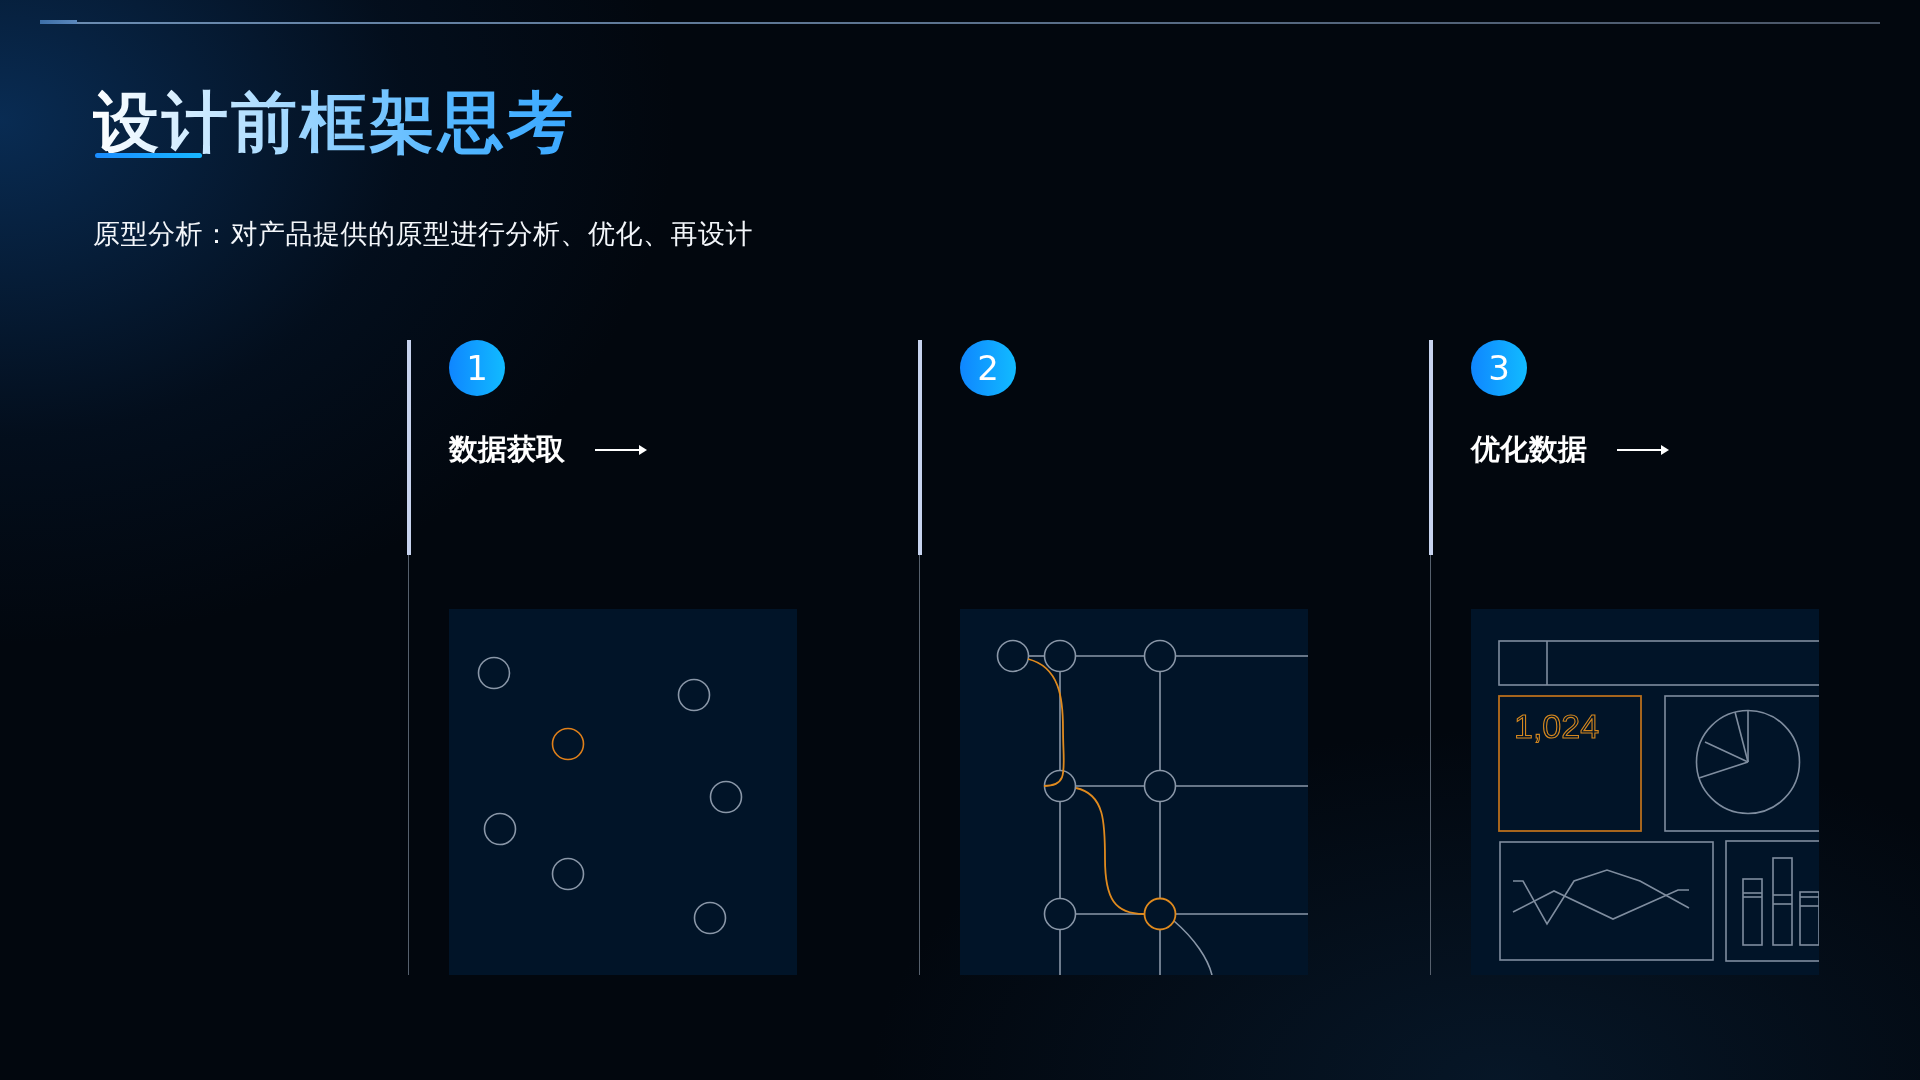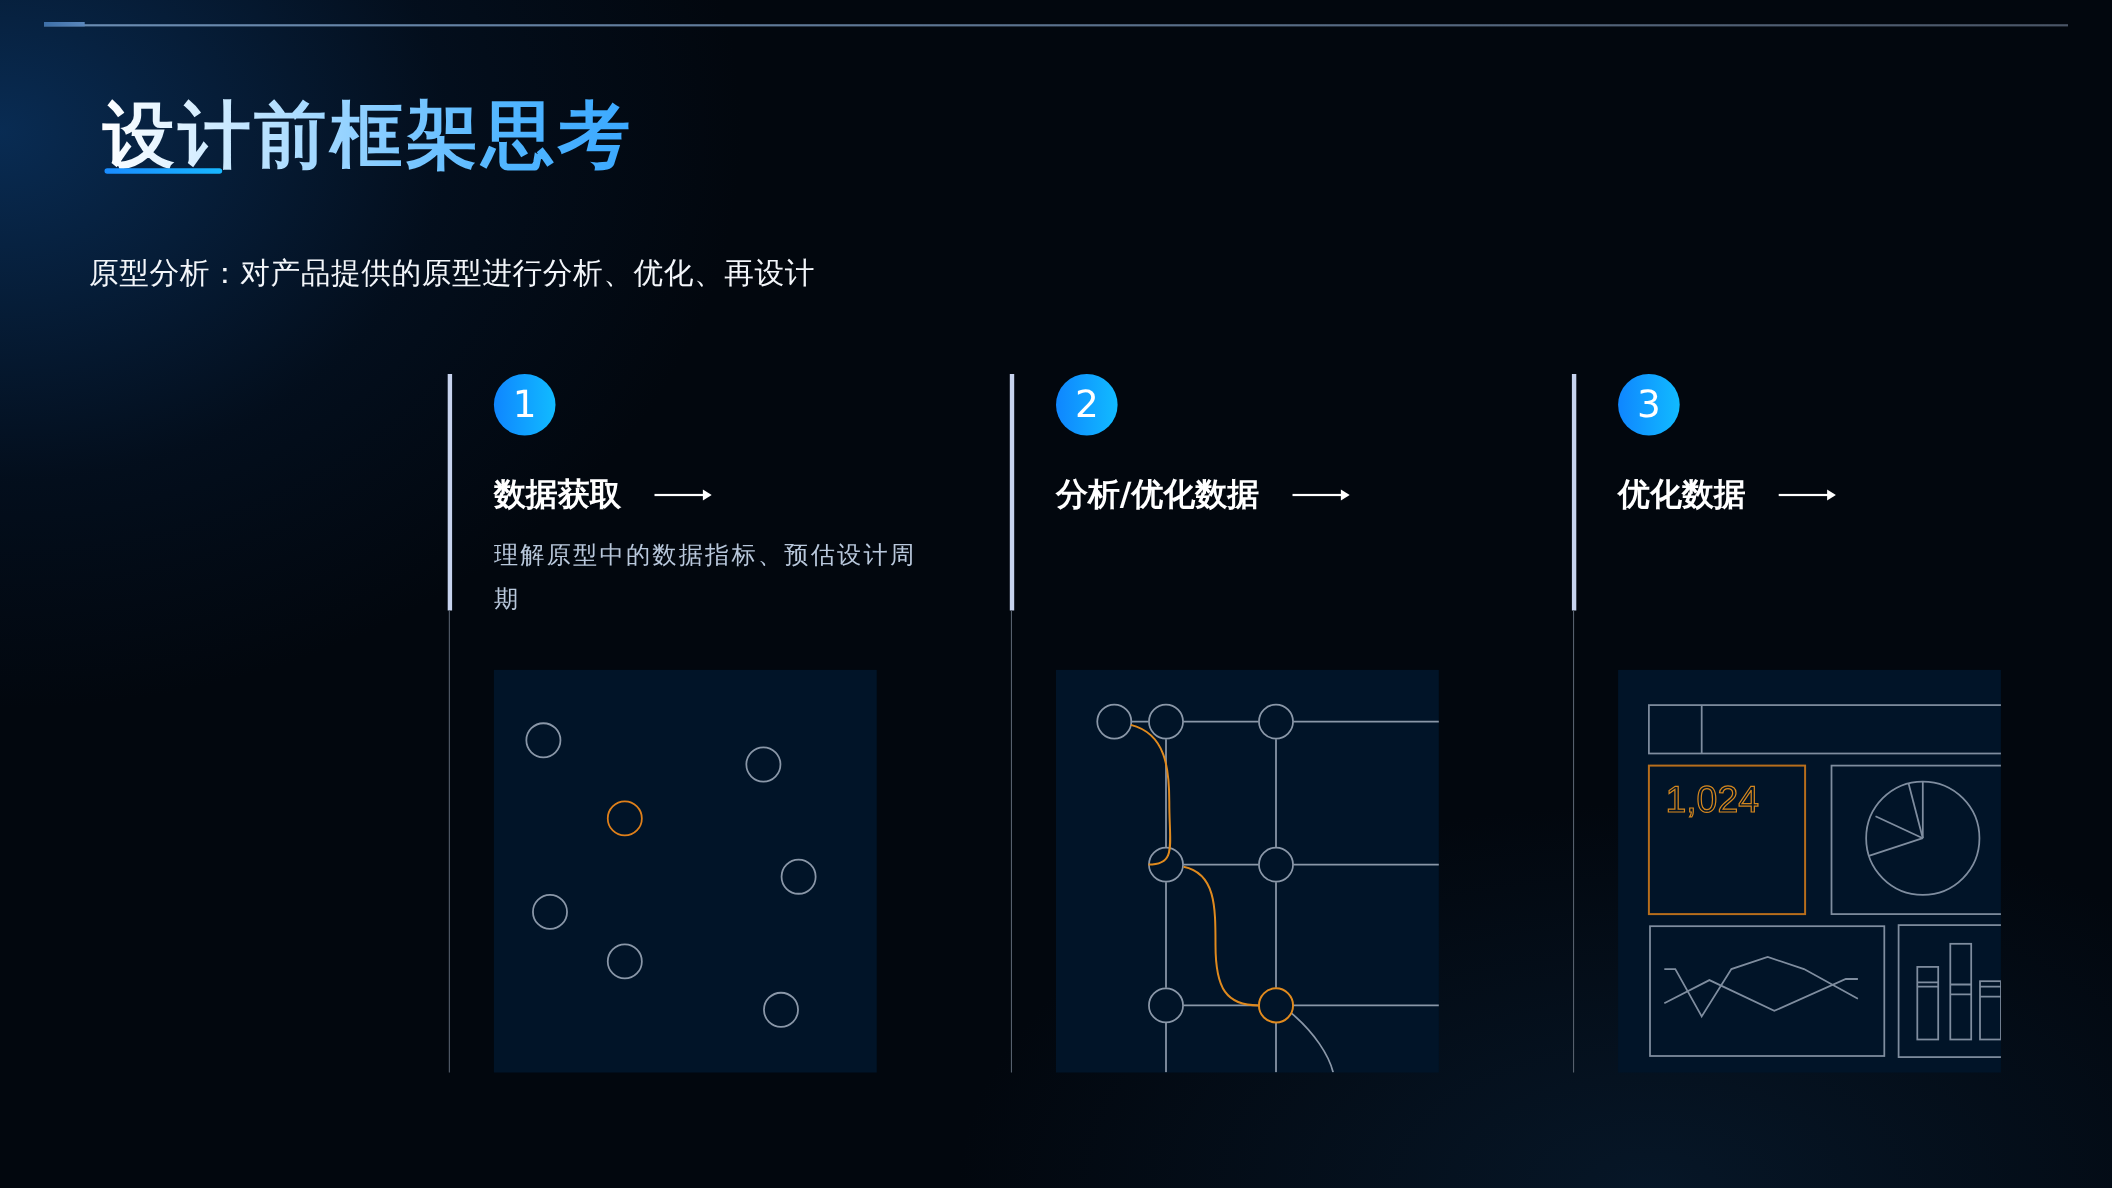--- a/index.html
+++ b/index.html
@@ -15,21 +15,21 @@
     .top-line { position: absolute; left: 40px; top: 22px; width: 1840px; height: 2px; background: linear-gradient(90deg, #6b8db3, #4a5566); }
     .top-accent { position: absolute; left: 40px; top: 20px; width: 37px; height: 4px; background: linear-gradient(90deg, #3d6fa8, #5b88bd); }
 
     .title {
       position: absolute; left: 93px; top: 78px; font-size: 66px; font-weight: bold; letter-spacing: 3px;
       background: linear-gradient(90deg, #ffffff 0%, #bfe4ff 28%, #52b6ff 75%, #3aa8ff 100%);
       -webkit-background-clip: text; background-clip: text; color: transparent; white-space: nowrap;
     }
     .title-underline { position: absolute; left: 95px; top: 153px; width: 107px; height: 5px; border-radius: 3px; background: linear-gradient(90deg, #1a8cff, #18b7ff); }
 
-    .subtitle { position: absolute; left: 81px; top: 216px; font-size: 27px; color: #f3f6fa; white-space: nowrap; letter-spacing: 0.5px; margin-top: 14px; }
+    .subtitle { position: absolute; left: 93px; top: 216px; font-size: 27px; color: #f3f6fa; white-space: nowrap; letter-spacing: 0.5px; }
 
     .col { position: absolute; top: 340px; width: 470px; height: 640px; }
     .col-line-thick { position: absolute; left: 0; top: 0; width: 4px; height: 215px; background: #c7d3ee; }
     .col-line-thin { position: absolute; left: 1px; top: 215px; width: 1px; height: 420px; background: #56606d; }
 
     .badge {
       position: absolute; left: 42px; top: 0; width: 56px; height: 56px; border-radius: 50%;
       background: linear-gradient(90deg, #0f86ff, #11bbff);
       display: flex; align-items: center; justify-content: center; font-size: 34px; color: #fff; font-family: "DejaVu Sans", sans-serif;
     }
@@ -53,44 +53,39 @@
 <div class="subtitle">原型分析：对产品提供的原型进行分析、优化、再设计</div>
 
 <div class="col" style="left:407px;">
   <div class="col-line-thick"></div>
   <div class="col-line-thin"></div>
   <div class="badge">1</div>
   <div class="heading">
     <span>数据获取</span>
     <span class="arrow"></span>
   </div>
-  <div class="desc">理解原型中的数据指标、预估设计周期</div>
   <div class="illus">
     <svg width="360" height="366" viewBox="0 0 360 366">
       <g fill="none" stroke-width="1.6">
         <circle cx="45" cy="64" r="15.5" stroke="#8a97a8"></circle>
         <circle cx="245" cy="86" r="15.5" stroke="#8a97a8"></circle>
         <circle cx="119" cy="135" r="15.5" stroke="#e0801a"></circle>
         <circle cx="277" cy="188" r="15.5" stroke="#8a97a8"></circle>
         <circle cx="51" cy="220" r="15.5" stroke="#8a97a8"></circle>
         <circle cx="119" cy="265" r="15.5" stroke="#8a97a8"></circle>
         <circle cx="261" cy="309" r="15.5" stroke="#8a97a8"></circle>
       </g>
     </svg>
   </div>
 </div>
 
 <div class="col" style="left:918px;">
   <div class="col-line-thick"></div>
   <div class="col-line-thin"></div>
   <div class="badge">2</div>
-  <div class="heading">
-    <span>分析/优化数据</span>
-    <span class="arrow"></span>
-  </div>
   <div class="illus">
     <svg width="360" height="366" viewBox="0 0 360 366">
       <g fill="none" stroke="#8a97a8" stroke-width="1.6">
 
         <line x1="68" y1="47" x2="84" y2="47"></line>
         <line x1="116" y1="47" x2="184" y2="47"></line>
         <line x1="216" y1="47" x2="360" y2="47"></line>
         <line x1="116" y1="177" x2="184" y2="177"></line>
         <line x1="216" y1="177" x2="360" y2="177"></line>
         <line x1="116" y1="305" x2="184" y2="305"></line>

